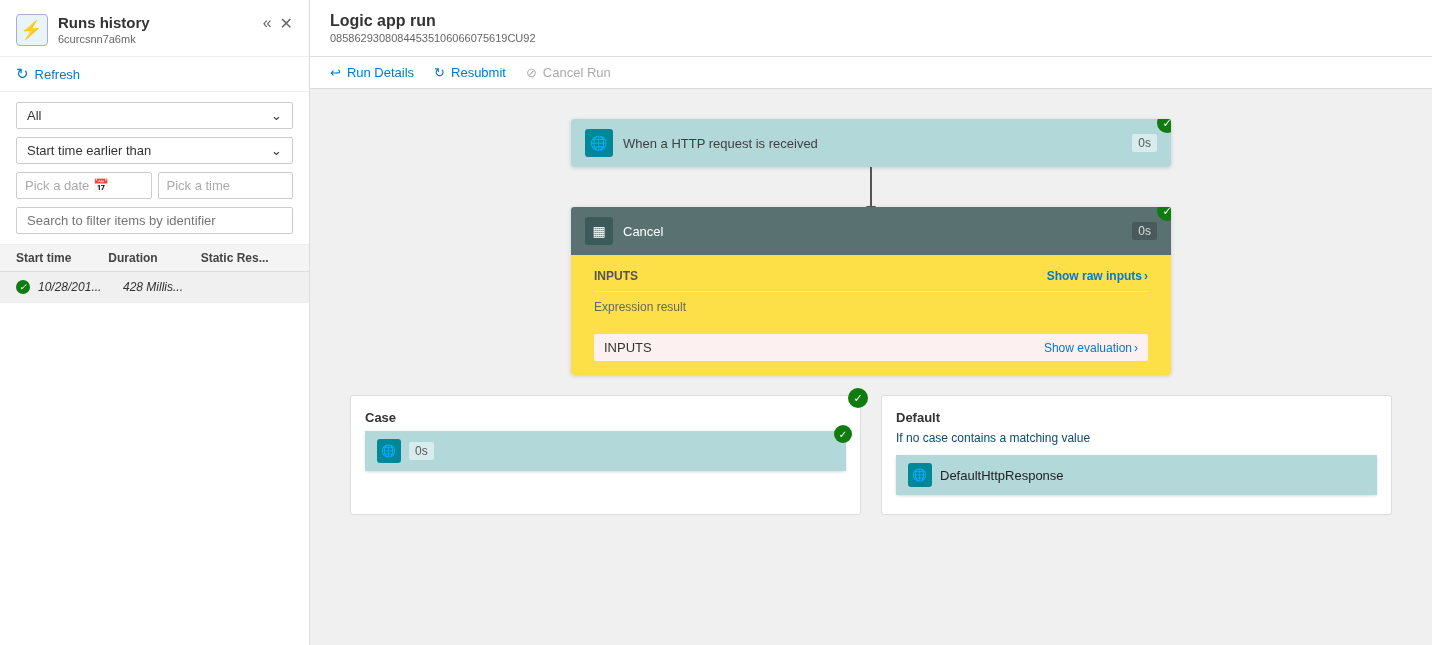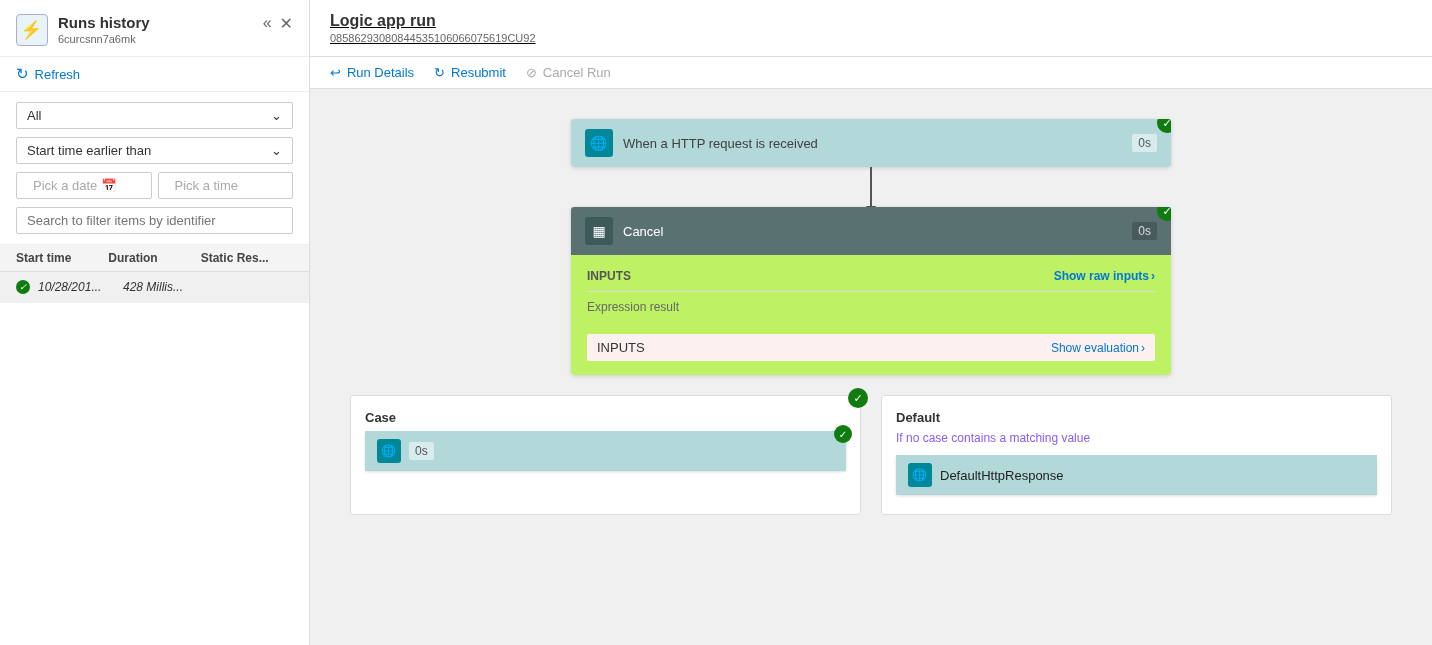--- a/index.html
+++ b/index.html
@@ -67,21 +67,21 @@
       font-size: 13px;
       color: #333;
       display: flex; align-items: center; justify-content: space-between;
       cursor: pointer;
     }
     .date-row {
       display: flex; gap: 6px;
     }
     .date-input, .time-input {
       flex: 1;
-      padding: 5px 16px;
+      padding: 5px 8px;
       border: 1px solid #ccc;
       border-radius: 2px;
       font-size: 13px;
       color: #aaa;
       display: flex; align-items: flex-end; gap: 4px;
     }
     .search-input {
       width: 100%;
       padding: 5px 10px;
       border: 1px solid #ccc;
@@ -133,21 +133,20 @@
       flex: 1;
       display: flex;
       flex-direction: column;
       background: #f5f5f5;
       overflow: hidden;
     }
     .right-header {
       background: #fff;
       padding: 12px 20px;
       border-bottom: 1px solid #ddd;
-      text-decoration: underline;
     }
     .right-header h1 {
       font-size: 16px; font-weight: 600; color: #333;
     }
     .right-header .run-id {
       font-size: 11px; color: #666; margin-top: 2px;
     }
     .action-bar {
       padding: 8px 20px;
       display: flex; align-items: center; gap: 20px;
@@ -226,22 +225,22 @@
     
     .switch-node {
       width: 600px;
       background: #fff;
       box-shadow: 0 1px 4px rgba(0,0,0,0.15);
       border-radius: 3px;
       overflow: hidden;
       position: relative;
     }
     .switch-body {
-      padding: 14px 16px;
-      background: #bef264;
+      padding: 14px 23px;
+      background: #fde047;
     }
     .switch-section-label {
       font-size: 12px; font-weight: 600; color: #555; margin-bottom: 4px;
       display: flex; align-items: center; justify-content: space-between;
     }
     .show-link {
       color: #0078d4; font-size: 12px; cursor: pointer;
       display: flex; align-items: center; gap: 2px;
     }
     .expression-result {
@@ -312,21 +311,21 @@
       padding: 2px 6px; border-radius: 2px;
     }
     .case-check {
       width: 18px; height: 18px;
       background: #107c10; border-radius: 50%;
       display: flex; align-items: center; justify-content: center;
       color: #fff; font-size: 10px;
       position: absolute; top: -6px; right: -6px;
     }
     .default-subtitle {
-      font-size: 12px; color: #8b5cf6; margin-bottom: 10px;
+      font-size: 12px; color: #0c4a6e; margin-bottom: 10px;
     }
     .default-node-header {
       display: flex; align-items: center;
       padding: 8px 12px;
       background: #b2d8da;
       gap: 8px;
     }
   </style>
 </head>
 <body>

